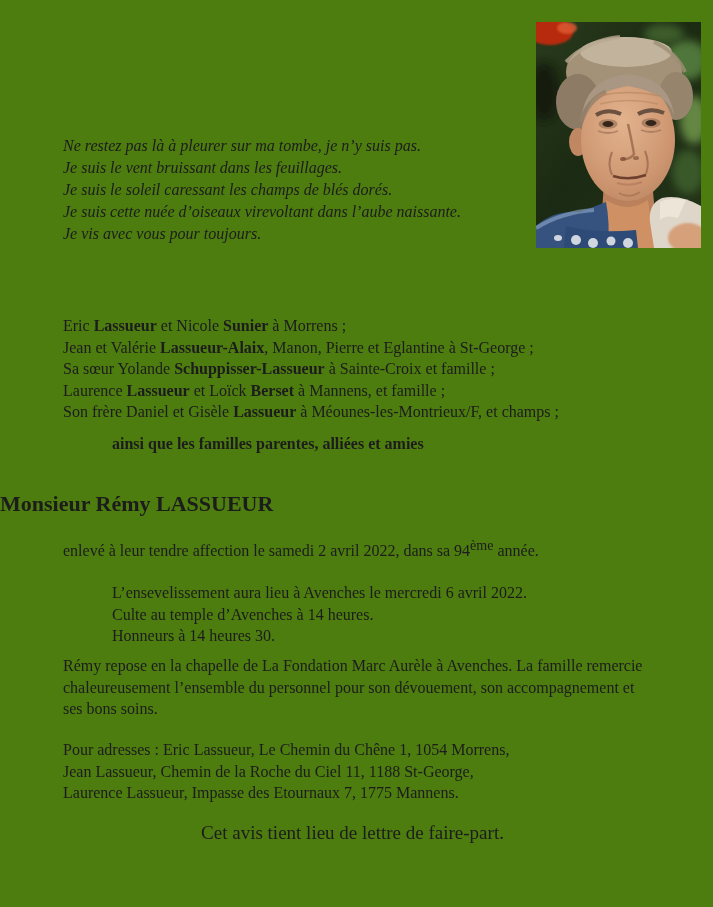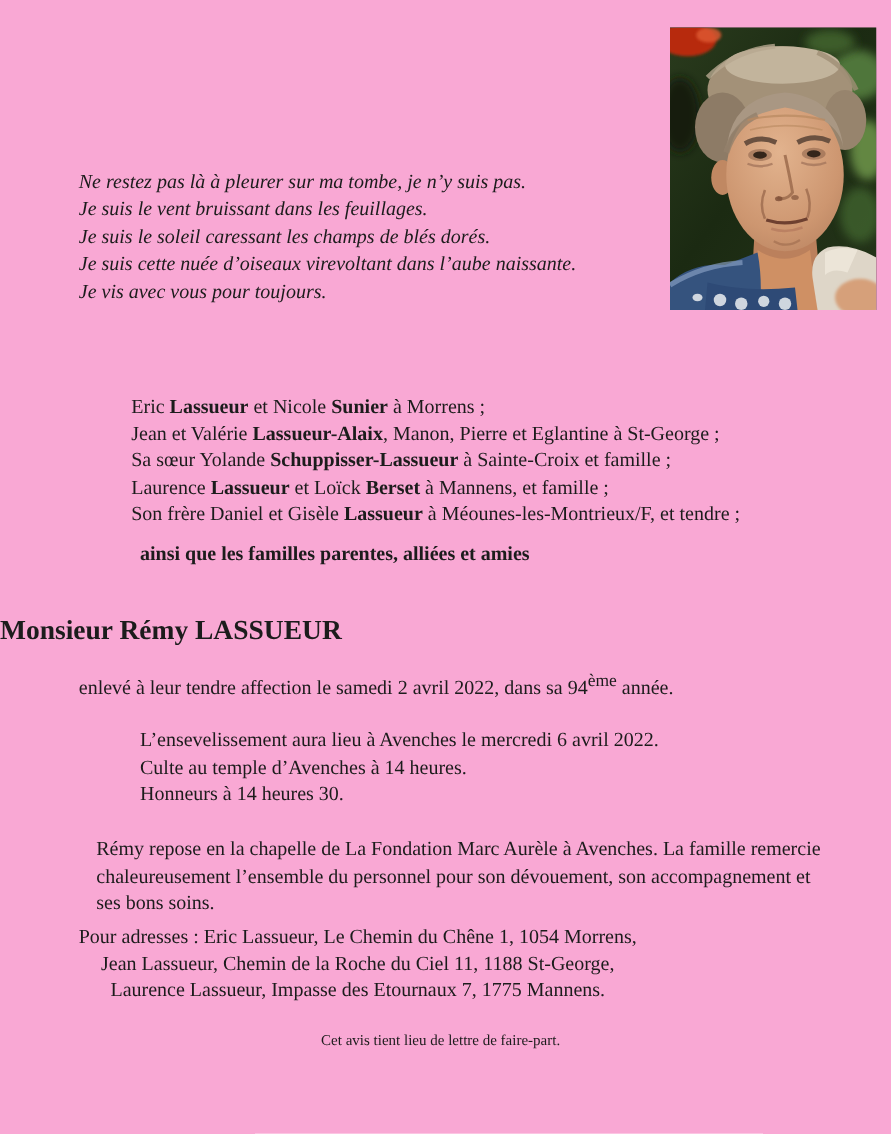--- a/index.html
+++ b/index.html
@@ -1,38 +1,38 @@
 <!DOCTYPE html>
 <html><head>
 <meta charset="utf-8">
 <style>
   html,body{margin:0;padding:0;}
   body{
     width:713px;height:907px;background:#ffffff;
     font-family:"Liberation Serif","DejaVu Serif",serif;
     color:#1c1c1c;position:relative;overflow:hidden;
   }
-  .page{position:absolute;inset:0;width:713px;height:907px;background:#f9a8d4;}
+  .page{position:absolute;inset:0;width:713px;height:907px;background:#4d7c0f;}
   .block{position:absolute;font-size:16px;line-height:21.5px;white-space:nowrap;}
   .wrapblock{position:absolute;font-size:16px;line-height:21.5px;white-space:normal;}
   .poem{left:63px;top:135px;font-style:italic;line-height:22px;}
-  .family{left:63px;top:315px;margin-left:42px;}
+  .family{left:63px;top:315px;}
   .family .b{font-weight:bold;}
   .intro{left:112px;top:433px;font-weight:bold;}
   .deceased-title{
     position:absolute;left:0;right:8px;top:491px;text-align:left;
     font-size:22px;font-weight:bold;line-height:26px;white-space:nowrap;
   }
   .death-line{left:63px;top:540px;}
   .death-line sup{font-size:14px;line-height:0;}
   .ceremony{left:112px;top:582px;}
-  .repose{left:63px;top:655px;width:580px;margin:14px;}
-  .addresses{left:63px;top:739px;text-align:center;}
+  .repose{left:63px;top:655px;width:580px;margin:0;}
+  .addresses{left:63px;top:739px;}
   .closing{position:absolute;left:0;right:8px;top:822px;text-align:center;
-    font-size:12px;line-height:21.5px;white-space:nowrap;}
+    font-size:19px;line-height:21.5px;white-space:nowrap;}
   .photo{
     position:absolute;left:536px;top:22px;width:165px;height:226px;
     overflow:hidden;background:#22311a;
   }
   .photo svg{display:block;width:165px;height:226px;}
 </style>
 </head>
 <body>
 
 <div class="page">
@@ -135,21 +135,21 @@
     <div>Je suis le soleil caressant les champs de blés dorés.</div>
     <div>Je suis cette nuée d’oiseaux virevoltant dans l’aube naissante.</div>
     <div>Je vis avec vous pour toujours.</div>
   </div>
 
   <div class="block family">
       <div><span>Eric </span><span class="b">Lassueur</span><span> et Nicole </span><span class="b">Sunier</span><span> à Morrens ;</span></div>
       <div><span>Jean et Valérie </span><span class="b">Lassueur-Alaix</span><span>, Manon, Pierre et Eglantine à St-George ;</span></div>
       <div><span>Sa sœur Yolande </span><span class="b">Schuppisser-Lassueur</span><span> à Sainte-Croix et famille ;</span></div>
       <div><span>Laurence </span><span class="b">Lassueur</span><span> et Loïck </span><span class="b">Berset</span><span> à Mannens, et famille ;</span></div>
-      <div><span>Son frère Daniel et Gisèle </span><span class="b">Lassueur</span><span> à Méounes-les-Montrieux/F, et tendre ;</span></div>
+      <div><span>Son frère Daniel et Gisèle </span><span class="b">Lassueur</span><span> à Méounes-les-Montrieux/F, et champs ;</span></div>
     </div>
 
   <div class="block intro">
     <div>ainsi que les familles parentes, alliées et amies</div>
   </div>
 
   <div class="deceased-title">Monsieur Rémy LASSUEUR</div>
 
   <div class="block death-line">
       <div><span>enlevé à leur tendre affection le samedi 2 avril 2022, dans sa 94</span><sup>ème</sup><span> année.</span></div>

